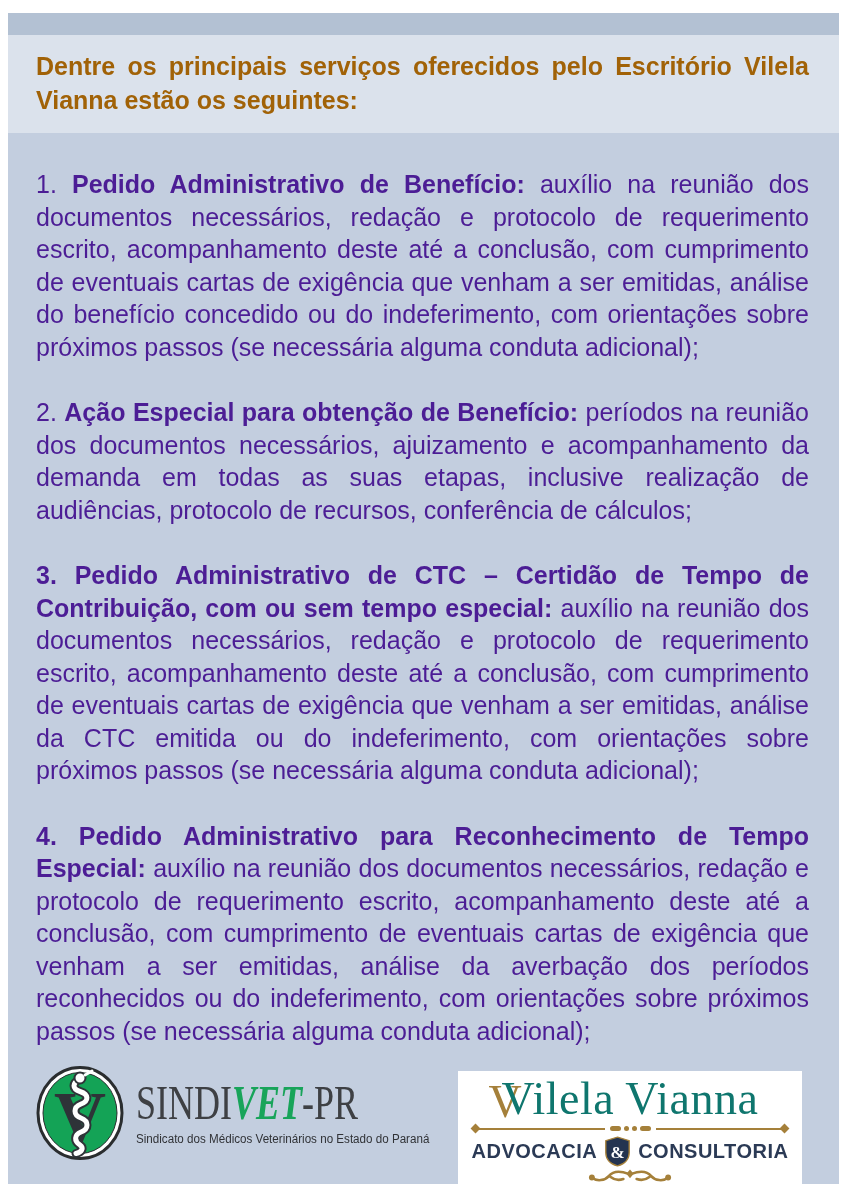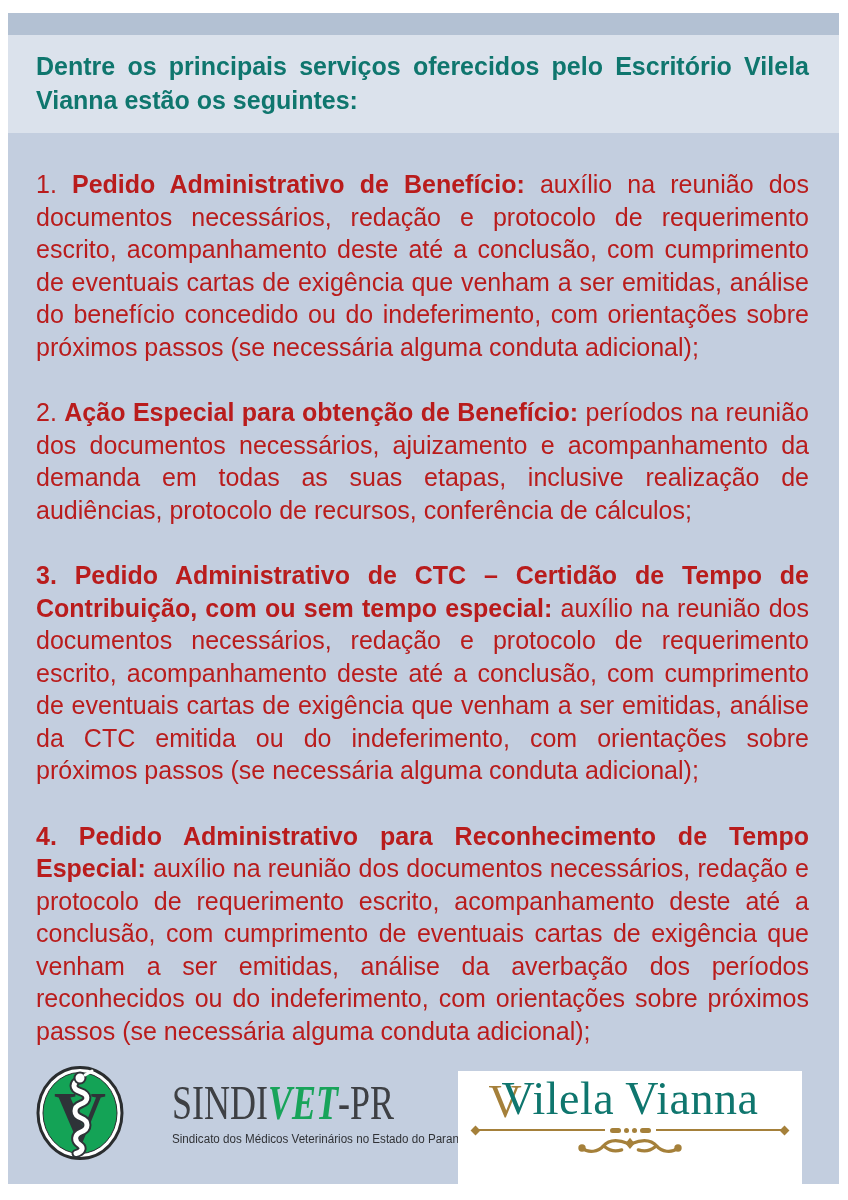--- a/index.html
+++ b/index.html
@@ -2,32 +2,32 @@
 <html><head>
 <meta charset="utf-8">
 <style>
   * { margin:0; padding:0; box-sizing:border-box; }
   html,body { width:848px; height:1200px; background:#ffffff; font-family:"Liberation Sans", sans-serif; }
   .page { position:relative; width:848px; height:1200px; background:#ffffff; overflow:hidden; }
 
   .panel { position:absolute; left:8px; top:13px; width:831px; height:1171px; background:#c3cedf; }
   .top-band { height:22px; background:#b3c1d3; }
   .header-band { background:#dbe2ec; padding:14px 30px 16px 28px; }
-  .intro { font-size:25px; line-height:34px; font-weight:bold; color:#0f766e; text-align:justify; }
+  .intro { font-size:25px; line-height:34px; font-weight:bold; color:#a16207; text-align:justify; }
 
   .content { padding:0 30px 0 28px; }
-  .service { font-size:25px; line-height:32.5px; color:#b91c1c; text-align:justify; margin-top:33px; }
+  .service { font-size:25px; line-height:32.5px; color:#4c1d95; text-align:justify; margin-top:33px; }
   .service.first { margin-top:35px; }
   .stitle { font-weight:bold; }
   .num.bold { font-weight:bold; }
 
   .footer { position:absolute; left:0; top:1042px; width:831px; height:135px; }
 
   
-  .sindivet { position:absolute; left:28px; top:10px; display:flex; align-items:center;gap:36px; }
+  .sindivet { position:absolute; left:28px; top:10px; display:flex; align-items:center; }
   .sindivet-emblem { width:88px; height:96px; flex:0 0 auto; }
   .sindivet-text { margin-left:12px; }
   .sindivet-wordmark { font-family:"Liberation Serif", serif; font-size:48px; line-height:46px; color:#3e4044;
                        letter-spacing:0px; transform:scaleX(0.75); transform-origin:left center; white-space:nowrap; }
   .sindivet-wordmark .vet { color:#18a45a; font-weight:bold; font-style:italic; }
   .sindivet-tagline { font-size:12.5px; color:#303236; margin-top:6px; white-space:nowrap;
                       transform:scaleX(0.93); transform-origin:left center; }
 
   
   .vilela-box { position:absolute; left:450px; top:16px; width:344px; height:116px; background:#ffffff;
@@ -110,20 +110,28 @@
           <span class="dv-line"></span>
           <span class="dv-center">
             <span class="dv-pill"></span>
             <span class="dv-dot"></span>
             <span class="dv-dot"></span>
             <span class="dv-pill"></span>
           </span>
           <span class="dv-line"></span>
           <span class="dv-diamond"></span>
         </div>
+        <div class="vv-sub">
+          <span class="vv-sub-text">ADVOCACIA</span>
+          <svg class="vv-shield" viewBox="0 0 30 34">
+            <path d="M15,1 L28,5 L28,18 C28,26 22,31 15,33 C8,31 2,26 2,18 L2,5 Z" fill="#243450" stroke="#a5803a" stroke-width="1.5"></path>
+            <text x="15" y="24" font-size="19" fill="#ffffff" text-anchor="middle" font-family="Liberation Serif, serif" font-weight="bold">&amp;</text>
+          </svg>
+          <span class="vv-sub-text">CONSULTORIA</span>
+        </div>
         <svg class="vv-flourish" viewBox="0 0 130 26">
           <g stroke="#a5803a" fill="none" stroke-width="3.5" stroke-linecap="round">
             <path d="M63,8 C50,3 41,5 36,11 C31,17 20,19 13,13"></path>
             <path d="M67,8 C80,3 89,5 94,11 C99,17 110,19 117,13"></path>
             <path d="M38,12 C43,16 50,17 56,15"></path>
             <path d="M92,12 C87,16 80,17 74,15"></path>
           </g>
           <g fill="#a5803a">
             <circle cx="13" cy="13" r="4"></circle>
             <circle cx="117" cy="13" r="4"></circle>

